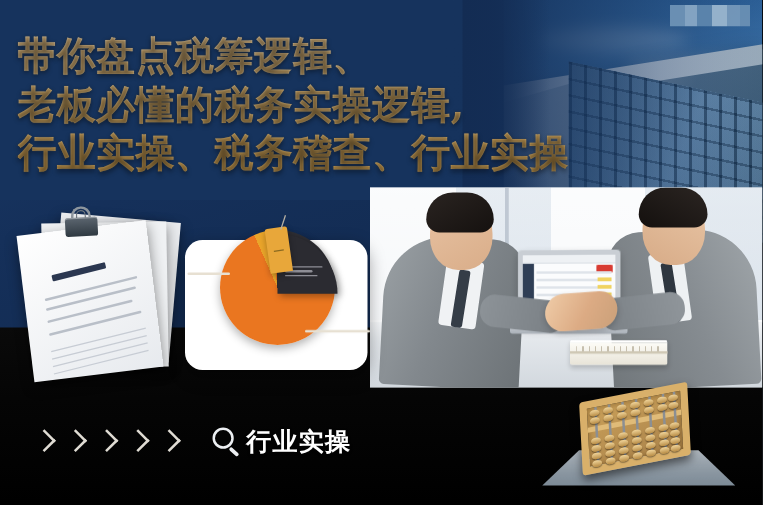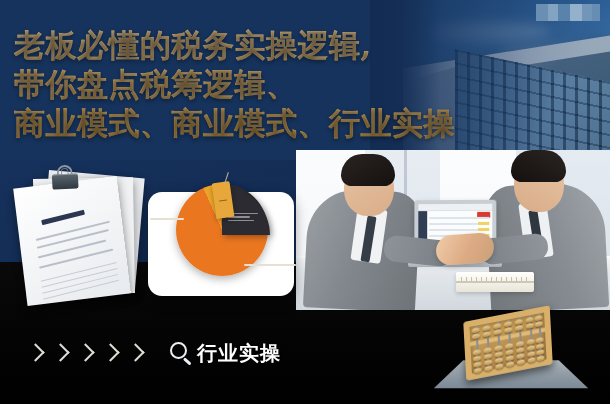--- a/index.html
+++ b/index.html
@@ -370,23 +370,23 @@
   <div class="navy-top"></div>
   <div class="navy-band"></div>
   <div class="navy-fade"></div>
 
   <div class="black-base"></div>
 
 
   <div class="mosaic"></div>
 
   <div class="headline">
+    <span class="ln">带你盘点税筹逻辑、</span>
     <span class="ln">老板必懂的税务实操逻辑,</span>
-    <span class="ln">带你盘点税筹逻辑、</span>
-    <span class="ln">商业模式、商业模式、行业实操</span>
+    <span class="ln">行业实操、税务稽查、行业实操</span>
   </div>
 
   <div class="docs">
     <div class="sheet s3"></div>
     <div class="sheet s2"></div>
     <div class="sheet s1">
       <div class="doc-title"></div>
       <div class="doc-line" style="left:16px;top:48px;width:76px;"></div>
       <div class="doc-line" style="left:16px;top:56px;width:74px;"></div>
       <div class="doc-line" style="left:16px;top:66px;width:70px;"></div>

